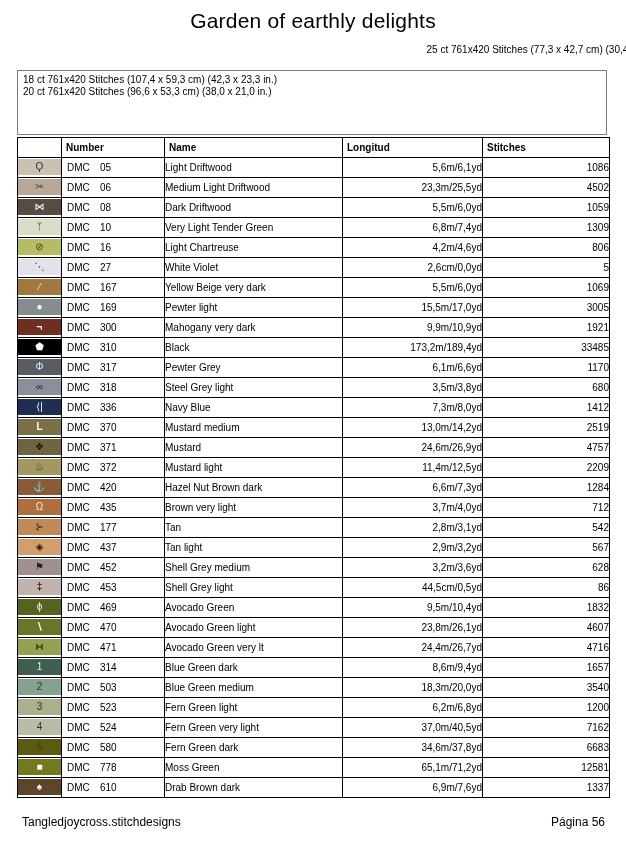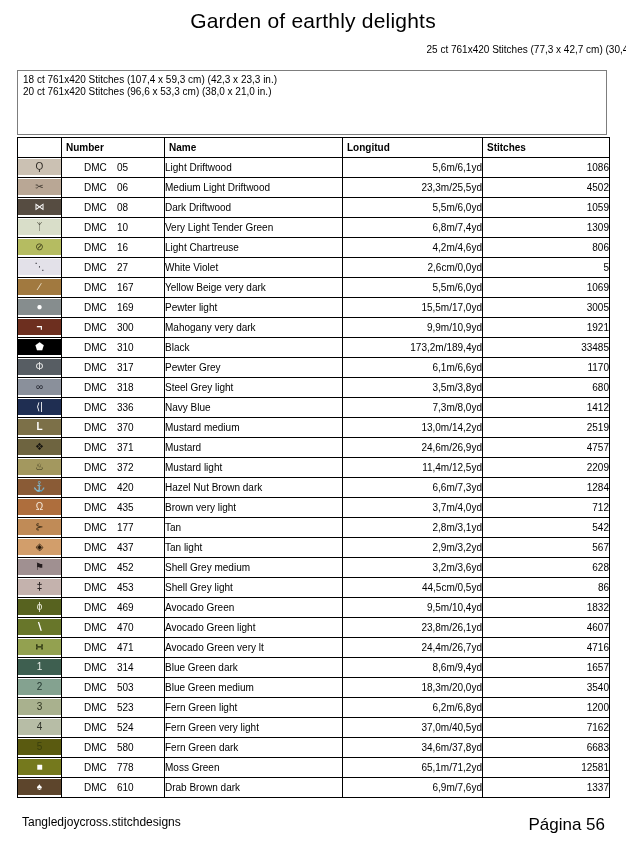--- a/index.html
+++ b/index.html
@@ -36,25 +36,25 @@
   }
   table.threads th { text-align:left; padding-left:4px; font-weight:bold; }
   td.swatch {
     border-top:none; border-bottom:none; vertical-align:top; background:#fff;
   }
   .chip {
     height:16px; margin-top:1px; display:flex;
     align-items:center; justify-content:center;
   }
   .sym { font-size:10px; line-height:10px; }
-  td.numcell .brand { display:inline-block; padding-left:22px; width:33px; }
+  td.numcell .brand { display:inline-block; padding-left:5px; width:33px; }
   td.namecell { padding-left:4px; }
   td.lencell, td.stcell { text-align:right; padding-right:3px; }
   .footer-left { position:absolute; left:22px; top:815px; font-size:12px; }
-  .footer-right { position:absolute; right:21px; top:815px; font-size:17px; }
+  .footer-right { position:absolute; right:21px; top:815px; font-size:12px; }
 </style>
 </head>
 <body>
 
 <div class="title">Garden of earthly delights</div>
 <div class="subtitle">25 ct 761x420 Stitches (77,3 x 42,7 cm) (30,4 x 16,8 in.)</div>
 
 <div class="size-box">
   <div>18 ct 761x420 Stitches (107,4 x 59,3 cm) (42,3 x 23,3 in.)</div>
   <div>20 ct 761x420 Stitches (96,6 x 53,3 cm) (38,0 x 21,0 in.)</div>

